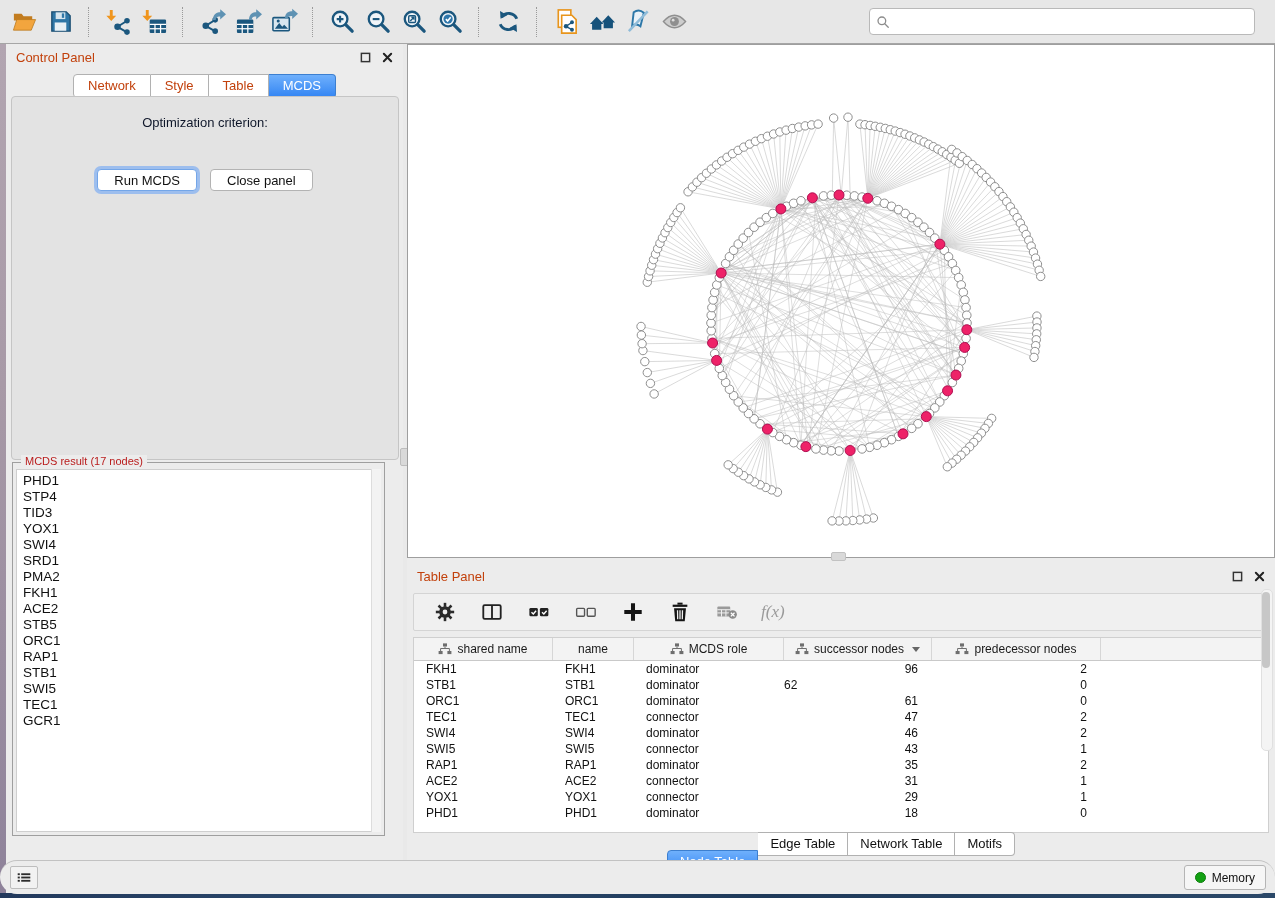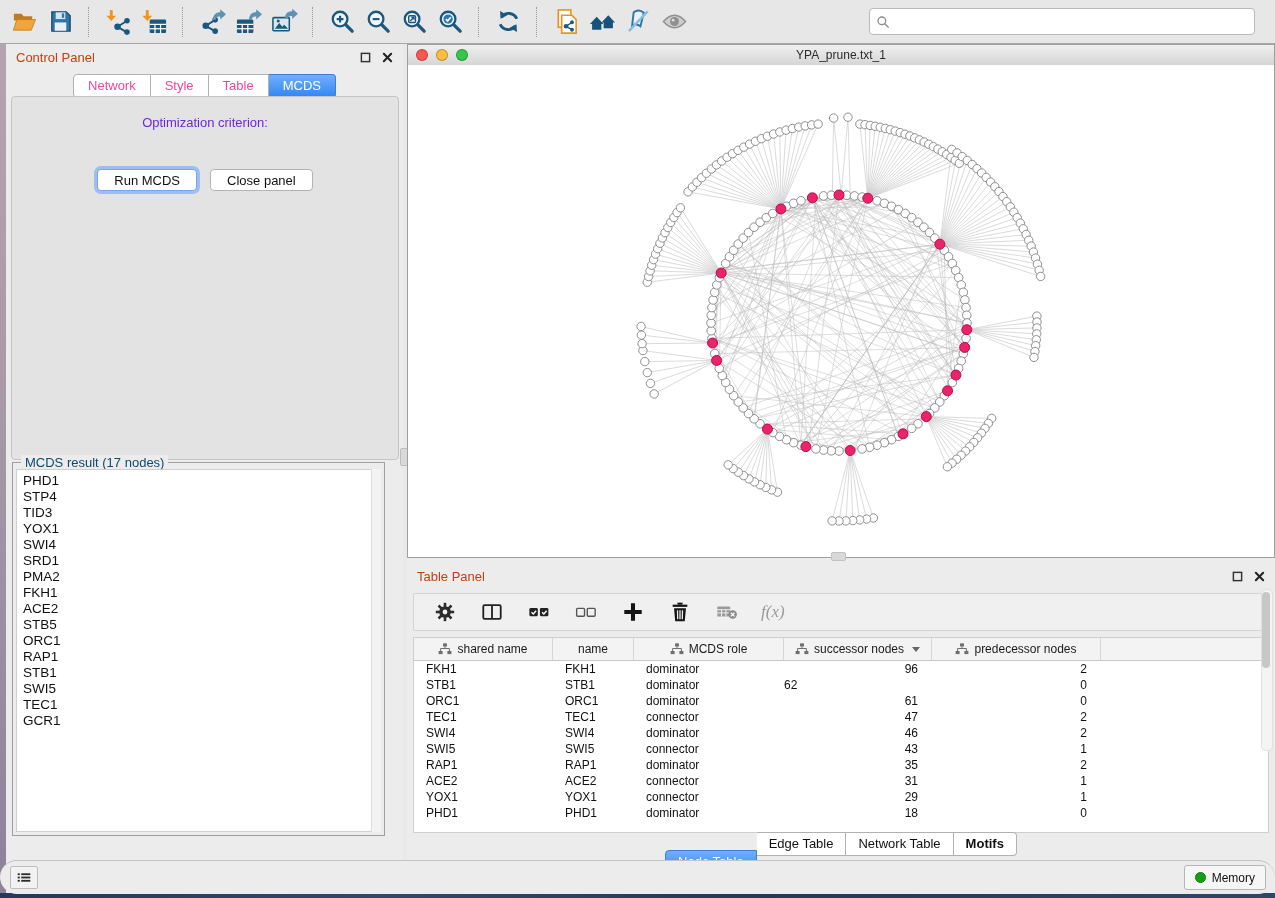--- a/index.html
+++ b/index.html
@@ -25,45 +25,45 @@
   #tb-search input{border:none;outline:none;flex:1;font-size:12px;background:transparent;font-family:inherit;}
 
   
   #control-panel{position:absolute;left:6px;top:44px;width:397px;height:816px;background:#ececec;}
   .panel-titlebar{position:absolute;left:0;top:0;right:0;height:26px;}
   .panel-title{position:absolute;left:10px;top:6px;font-size:13px;color:#c2410c;}
   .panel-btns{position:absolute;right:10px;top:7px;display:flex;gap:10px;align-items:center;}
   .pbtn{width:12px;height:12px;display:flex;align-items:center;justify-content:center;background:none;border:none;padding:0;cursor:pointer;}
 
   #cp-tabs{position:absolute;left:0;top:30px;width:100%;display:flex;justify-content:center;}
-  .seg{height:22px;line-height:22px;padding:0 14px;font-size:13px;background:#fff;color:#ec4899;
+  .seg{height:22px;line-height:22px;padding:0 14px;font-size:13px;background:#fff;color:#c2410c;
     border:1px solid #b1b1b1;border-left:none;cursor:pointer;}
   .seg:first-child{border-left:1px solid #b1b1b1;border-radius:4px 0 0 4px;}
   .seg:last-child{border-radius:0 4px 4px 0;}
   .seg.active{background:linear-gradient(#6fb0fc,#3385f3);border-color:#3c7fd0;color:#fff;}
 
   #cp-panel{position:absolute;left:5px;top:52px;width:386px;height:362px;background:#e3e3e3;
     border:1px solid #c5c5c5;border-radius:4px;}
-  #opt-label{position:absolute;left:0;right:0;top:18px;text-align:center;font-size:13px;color:#6d28d9;}
+  #opt-label{position:absolute;left:0;right:0;top:18px;text-align:center;font-size:13px;color:#0f172a;}
   #opt-select{position:absolute;left:38px;top:33px;width:312px;height:23px;background:#fff;
     border:1px solid #b3b3b3;border-radius:4px;display:flex;align-items:center;cursor:pointer;}
   #opt-select .sel-text{flex:1;font-size:13px;padding-left:9px;color:#111;white-space:nowrap;overflow:hidden;}
   #opt-select .stepper{width:19px;height:23px;margin:-1px -1px -1px 0;border-radius:0 4px 4px 0;
     background:linear-gradient(#76b4fd,#3181f1);display:flex;flex-direction:column;align-items:center;justify-content:center;gap:1px;}
   .chev{width:0;height:0;border-left:4px solid transparent;border-right:4px solid transparent;}
   .chev.up{border-bottom:4px solid #fff;}
   .chev.down{border-top:4px solid #fff;}
   #cp-buttons{position:absolute;left:0;right:0;top:72px;display:flex;justify-content:center;gap:13px;}
   .mac-btn{height:22px;padding:0 16px;font-size:13px;font-family:inherit;background:#fff;
     border:1px solid #b3b3b3;border-radius:4px;color:#111;cursor:pointer;}
   .mac-btn.focused{box-shadow:0 0 0 3px rgba(110,165,245,.6);border-color:#74a6e8;}
 
   #mcds-fieldset{position:absolute;left:6px;top:418px;width:371px;height:372px;
     border:1px solid #9f9f9f;background:#ececec;}
-  #mcds-legend{position:absolute;left:8px;top:-8px;background:#ececec;padding:0 4px;font-size:13px;color:#0c4a6e;}
+  #mcds-legend{position:absolute;left:8px;top:-8px;background:#ececec;padding:0 4px;font-size:11px;color:#b91c1c;}
   #mcds-list{position:absolute;left:3px;top:6px;right:3px;bottom:3px;background:#fff;border:1px solid #cfcfcf;
     overflow:hidden;padding:3px 0 0 6px;}
   .mcds-item{font-size:13.5px;line-height:16px;color:#111;}
   #mcds-scroll{position:absolute;right:3px;top:6px;width:9px;bottom:3px;background:#f3f3f3;border-left:1px solid #ddd;}
 
   
   #v-splitter{position:absolute;left:403px;top:44px;width:4px;height:816px;background:#e9e9e9;}
   #v-handle{position:absolute;left:-3px;top:404px;width:10px;height:16px;background:#d9d9d9;border:1px solid #bdbdbd;border-radius:2px;}
   #h-handle{position:absolute;left:831px;top:552px;width:13px;height:7px;background:#d9d9d9;border:1px solid #c2c2c2;border-radius:2px;z-index:5;}
 
@@ -98,21 +98,21 @@
     border-top:5px solid #666;margin-left:3px;}
   .tr{display:flex;height:16px;}
   .td{font-size:12px;color:#111;box-sizing:border-box;white-space:nowrap;overflow:hidden;line-height:16px;}
   #tbl-scroll{position:absolute;right:2px;top:26px;width:10px;height:160px;background:#f4f4f4;border:1px solid #e0e0e0;border-radius:5px;}
   #tbl-thumb{position:absolute;left:0;top:2px;width:8px;height:76px;background:#c7c7c7;border-radius:4px;}
 
   #bottom-tabs{position:absolute;left:0;right:0;top:269px;display:flex;justify-content:center;}
   .btab{height:22px;line-height:22px;padding:0 12px;font-size:13px;background:#fff;color:#111;
     border:1px solid #b1b1b1;border-left:none;cursor:pointer;}
   .btab:first-child{border-left:1px solid #b1b1b1;border-radius:4px 0 0 4px;}
-  .btab:last-child{border-radius:0 4px 4px 0;font-weight:bold;}
+  .btab:last-child{border-radius:0 4px 4px 0;}
   .btab.active{background:linear-gradient(#6fb0fc,#3385f3);border-color:#3c7fd0;color:#fff;margin-top:18px;}
 
   
   #status-bar{position:absolute;left:0;top:860px;width:1275px;height:33px;background:#ececec;border-top:1px solid #c2c2c2;border-radius:17px;}
   #list-btn{position:absolute;left:10px;top:5px;width:28px;height:23px;background:#f2f2f2;border:1px solid #bdbdbd;
     border-radius:2px;display:flex;align-items:center;justify-content:center;cursor:pointer;}
   #memory-btn{position:absolute;right:9px;top:4px;height:25px;background:#f6f6f6;border:1px solid #b5b5b5;
     border-radius:3px;display:flex;align-items:center;gap:6px;padding:0 10px;font-size:12px;color:#111;cursor:pointer;}
   #memory-dot{width:11px;height:11px;border-radius:50%;background:#13a113;border:1px solid #0c7d0c;box-sizing:border-box;}
 </style>
@@ -481,28 +481,20 @@
       <div id="mcds-scroll"></div>
     </div>
   </div>
 
   <div id="v-splitter">
     <div id="v-handle"></div>
   </div>
   <div id="h-handle"></div>
 
   <div id="network-window">
-    <div id="nw-titlebar">
-      <span class="tlights">
-        <button class="tlight tl-red"></button>
-        <button class="tlight tl-yellow"></button>
-        <button class="tlight tl-green"></button>
-      </span>
-      <div id="nw-title">YPA_prune.txt_1</div>
-    </div>
     <svg id="nw-canvas" viewBox="0 0 866 492">
         <g stroke="#bcbcbc" stroke-width="0.75" stroke-opacity="0.65">
           <line x1="313.1753787580877" y1="207.98641555337292" x2="438.7284476700526" y2="130.23352905941536"></line>
           <line x1="313.1753787580877" y1="207.98641555337292" x2="476.38942554144455" y2="138.3179209362669"></line>
           <line x1="313.1753787580877" y1="207.98641555337292" x2="407.92735515982014" y2="132.09665191076562"></line>
           <line x1="313.1753787580877" y1="207.98641555337292" x2="311.3179209362669" y2="303.3894255414446"></line>
           <line x1="313.1753787580877" y1="207.98641555337292" x2="415.57130492731864" y2="385.0667358845509"></line>
           <line x1="313.1753787580877" y1="207.98641555337292" x2="503.71228758158793" y2="363.34193483438804"></line>
           <line x1="313.1753787580877" y1="207.98641555337292" x2="461.6324050288074" y2="382.28055263053466"></line>
           <line x1="313.1753787580877" y1="207.98641555337292" x2="558.0667358845509" y2="242.57130492731866"></line>

